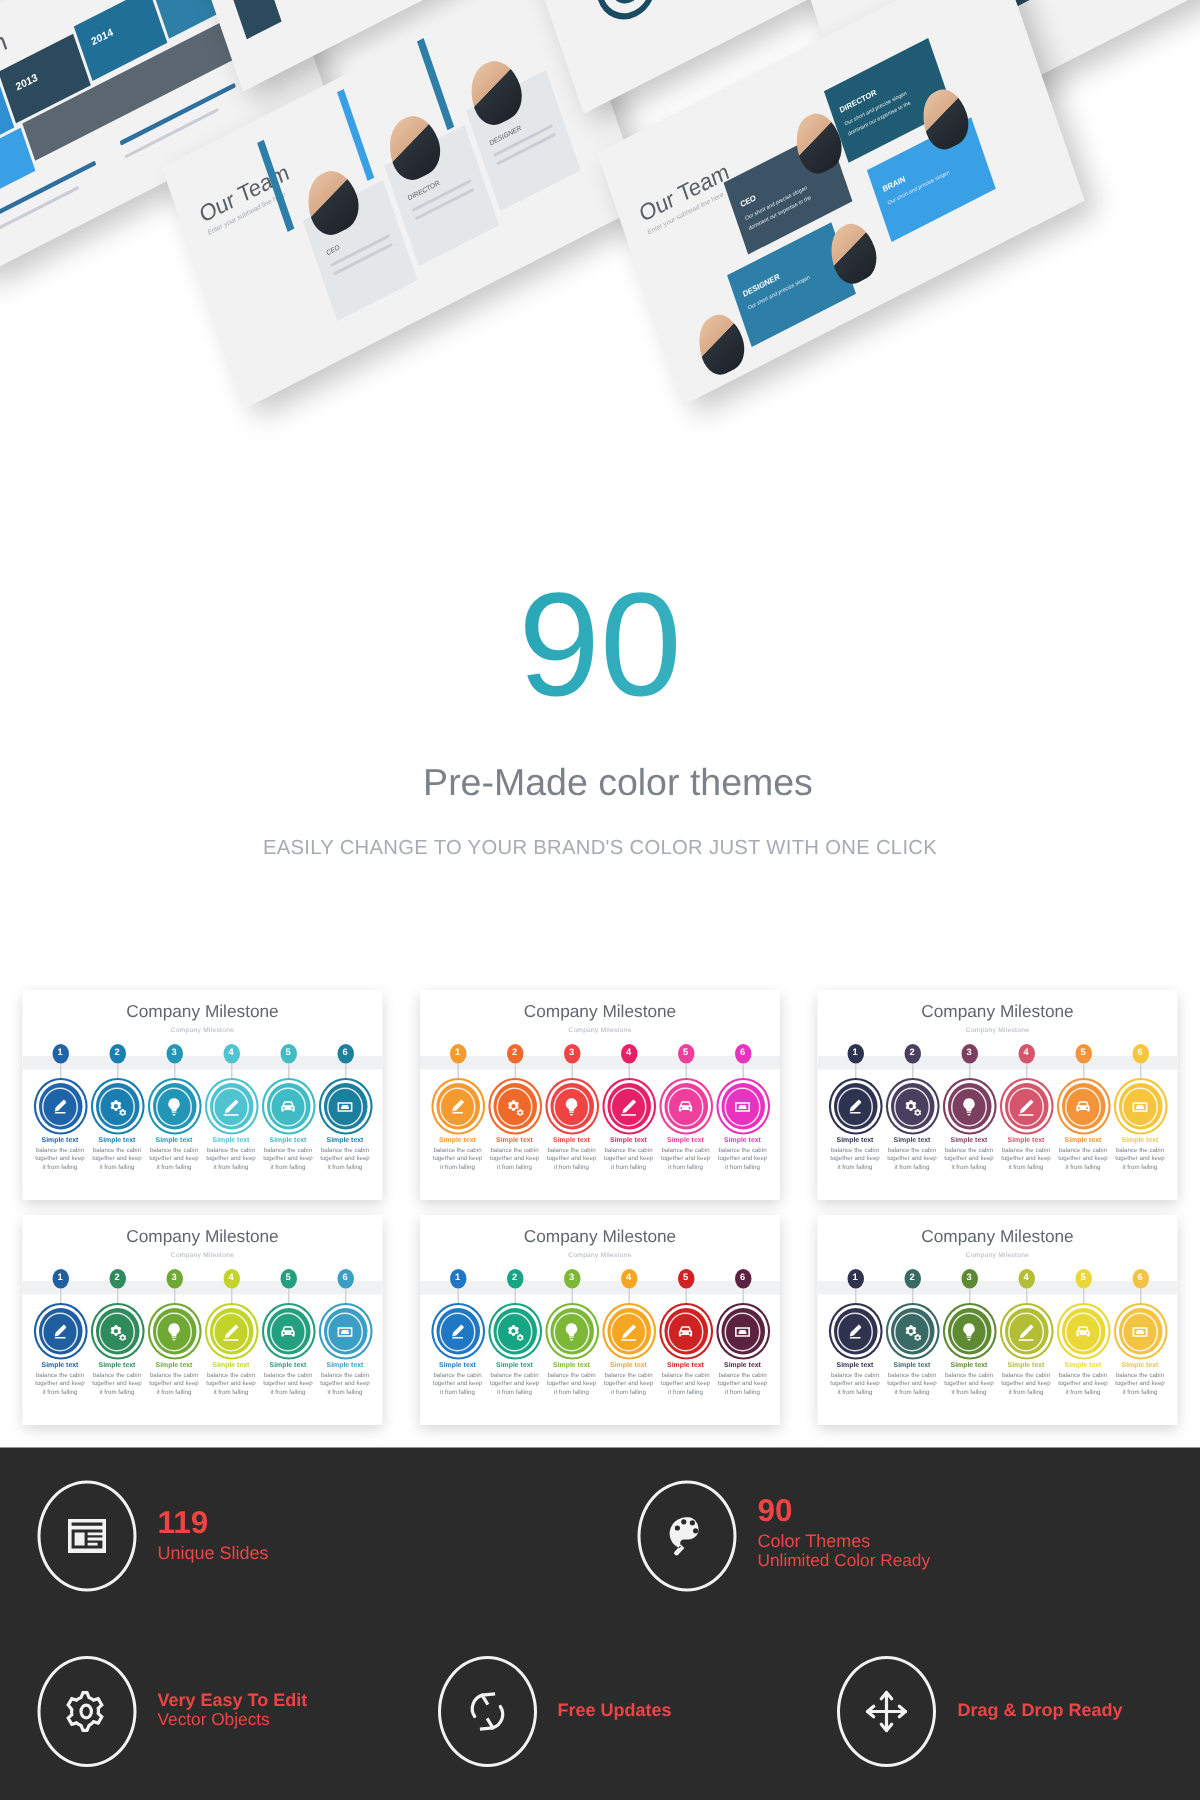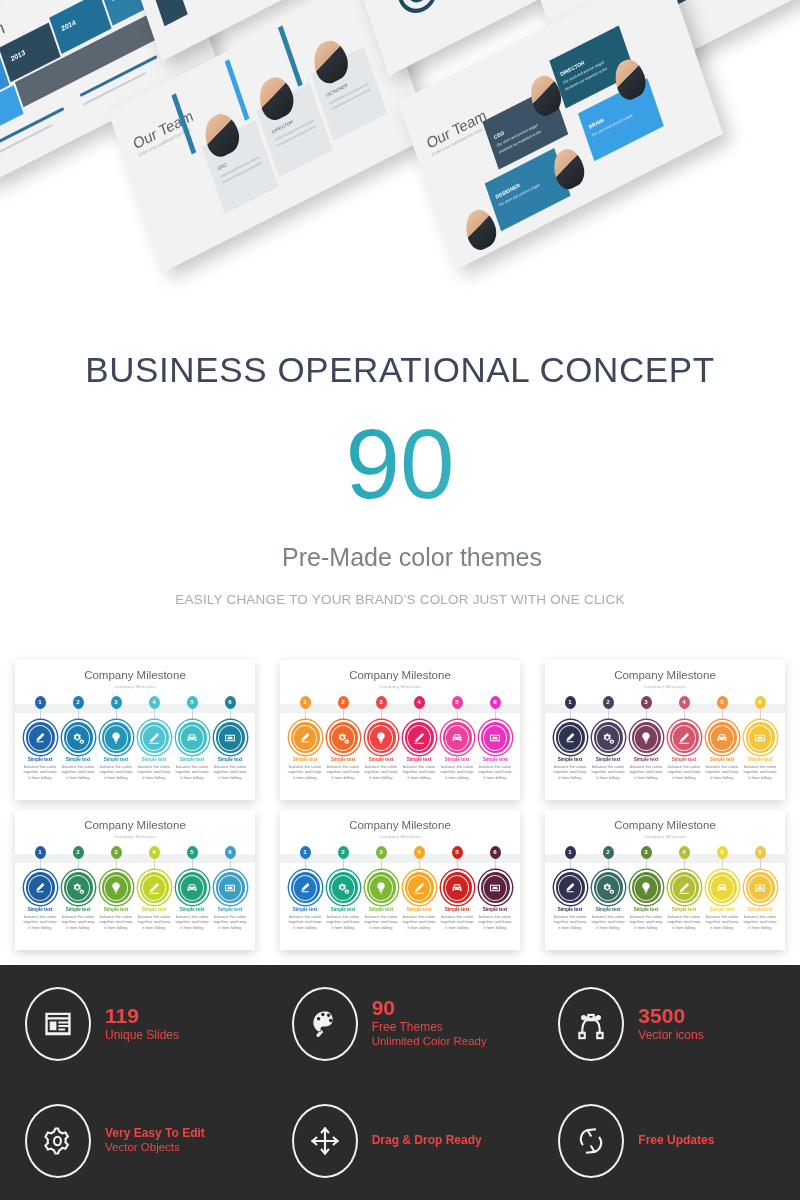--- a/index.html
+++ b/index.html
@@ -192,21 +192,20 @@
         <div class="person" style="left:128px;top:42px;width:30px;height:38px;"></div>
         <div class="person" style="left:214px;top:66px;width:30px;height:38px;"></div>
         <div class="person" style="left:126px;top:118px;width:30px;height:38px;"></div>
         <div class="person" style="left:22px;top:132px;width:30px;height:38px;"></div>
       </div>
 
     </div>
   </div>
 
   <div style="position:absolute;left:0;top:352px;width:800px;text-align:center;">
-    <h1 class="main-title">BUSINESS OPERATIONAL CONCEPT</h1>
     <p class="big-number" style="margin-top:28px;">90</p>
     <p class="themes-line" style="margin-top:32px;margin-left:24px;">Pre-Made color themes</p>
     <p class="easy-line" style="margin-top:23px;">EASILY CHANGE TO YOUR BRAND'S COLOR JUST WITH ONE CLICK</p>
   </div>
 
   <div class="grid">
     <div class="grid-row">
         <div class="card">
           <div class="card-title">Company Milestone</div>
           <div class="card-sub">Company Milestone</div>
@@ -670,73 +669,56 @@
           </div>
         </div>
         <div class="fitem">
           <div class="fcircle">
             <svg class="solid" viewBox="0 0 24 24">
               <path d="M12.3 2.5c-5 0-9 3.7-9 8.3 0 3 1.7 5.6 4.3 7 .6.4 1.3-.1 1.3-.8 0-.5-.3-.9-.3-1.4 0-1 .8-1.8 1.8-1.8h2.1c2.9 0 5.3-2.2 5.3-5 0-3.5-2.5-6.3-5.6-6.3zM7.2 9.3a1.3 1.3 0 1 1 0-2.6 1.3 1.3 0 0 1 0 2.6zm3.2-3.1a1.3 1.3 0 1 1 0-2.6 1.3 1.3 0 0 1 0 2.6zm4.3.5a1.3 1.3 0 1 1 0-2.6 1.3 1.3 0 0 1 0 2.6zm1.6 4a1.3 1.3 0 1 1 0-2.6 1.3 1.3 0 0 1 0 2.6zM9 16.4l1.7 1.6-3 3.3a1.2 1.2 0 0 1-1.8-1.6L9 16.4z"></path>
             </svg>
           </div>
           <div class="ftext">
             <div class="fnum">90</div>
-            <div class="flabel">Free Themes</div>
+            <div class="flabel">Color Themes</div>
             <div class="fsmall">Unlimited Color Ready</div>
-          </div>
-        </div>
-        <div class="fitem">
-          <div class="fcircle">
-            <svg viewBox="0 0 24 24">
-              <path d="M5.5 19v-3.5c0-4.4 2.9-7.5 6.5-7.5s6.5 3.1 6.5 7.5V19" stroke-linecap="round"></path>
-              <rect x="3.3" y="18.6" width="4" height="4"></rect>
-              <rect x="16.7" y="18.6" width="4" height="4"></rect>
-              <rect x="10" y="5.2" width="4" height="4"></rect>
-              <path d="M6.5 7.2h3.5M14 7.2h3.5" stroke-linecap="round"></path>
-              <circle cx="6.5" cy="7.2" r="1.2"></circle>
-              <circle cx="17.5" cy="7.2" r="1.2"></circle>
-            </svg>
-          </div>
-          <div class="ftext">
-            <div class="fnum">3500</div>
-            <div class="flabel">Vector icons</div>
           </div>
         </div>
       </div>
     <div class="frow">
         <div class="fitem">
           <div class="fcircle">
             <svg viewBox="0 0 24 24">
               <path d="M12 2.6 13 5a7.6 7.6 0 0 1 2.2 1.3l2.4-.7 1.8 3.1-1.8 1.7a7.4 7.4 0 0 1 0 2.6l1.8 1.7-1.8 3.1-2.4-.7A7.6 7.6 0 0 1 13 19l-1 2.4h-2l-1-2.4a7.6 7.6 0 0 1-2.2-1.3l-2.4.7-1.8-3.1 1.8-1.7a7.4 7.4 0 0 1 0-2.6L2.6 8.7l1.8-3.1 2.4.7A7.6 7.6 0 0 1 9 5l1-2.4h2z"></path>
               <ellipse cx="11.6" cy="12" rx="2.6" ry="3.2"></ellipse>
             </svg>
           </div>
           <div class="ftext">
             <div class="flabel bold">Very Easy To Edit</div>
             <div class="fsmall">Vector Objects</div>
           </div>
         </div>
         <div class="fitem">
           <div class="fcircle">
             <svg viewBox="0 0 24 24">
+              <path d="M18.4 9.5a7 7 0 0 1-4 10.7M5.6 14.5a7 7 0 0 1 4-10.7" stroke-linecap="round"></path>
+              <path d="M15.8 3.2 9.3 3.8l2.9 4.8M8.2 20.8l6.5-.6-2.9-4.8" stroke-linejoin="round"></path>
+            </svg>
+          </div>
+          <div class="ftext">
+            <div class="flabel bold">Free Updates</div>
+          </div>
+        </div>
+        <div class="fitem">
+          <div class="fcircle">
+            <svg viewBox="0 0 24 24">
               <path d="M12 2.5v19M2.5 12h19" stroke-linecap="round"></path>
               <path d="M12 2.5 9.4 5.6M12 2.5l2.6 3.1M12 21.5 9.4 18.4M12 21.5l2.6-3.1M2.5 12l3.1-2.6M2.5 12l3.1 2.6M21.5 12l-3.1-2.6M21.5 12l-3.1 2.6" stroke-linecap="round" stroke-linejoin="round"></path>
             </svg>
           </div>
           <div class="ftext">
             <div class="flabel bold">Drag &amp; Drop Ready</div>
           </div>
         </div>
-        <div class="fitem">
-          <div class="fcircle">
-            <svg viewBox="0 0 24 24">
-              <path d="M18.4 9.5a7 7 0 0 1-4 10.7M5.6 14.5a7 7 0 0 1 4-10.7" stroke-linecap="round"></path>
-              <path d="M15.8 3.2 9.3 3.8l2.9 4.8M8.2 20.8l6.5-.6-2.9-4.8" stroke-linejoin="round"></path>
-            </svg>
-          </div>
-          <div class="ftext">
-            <div class="flabel bold">Free Updates</div>
-          </div>
-        </div>
       </div>
   </div>
 
 </div>
 
 </body></html>

